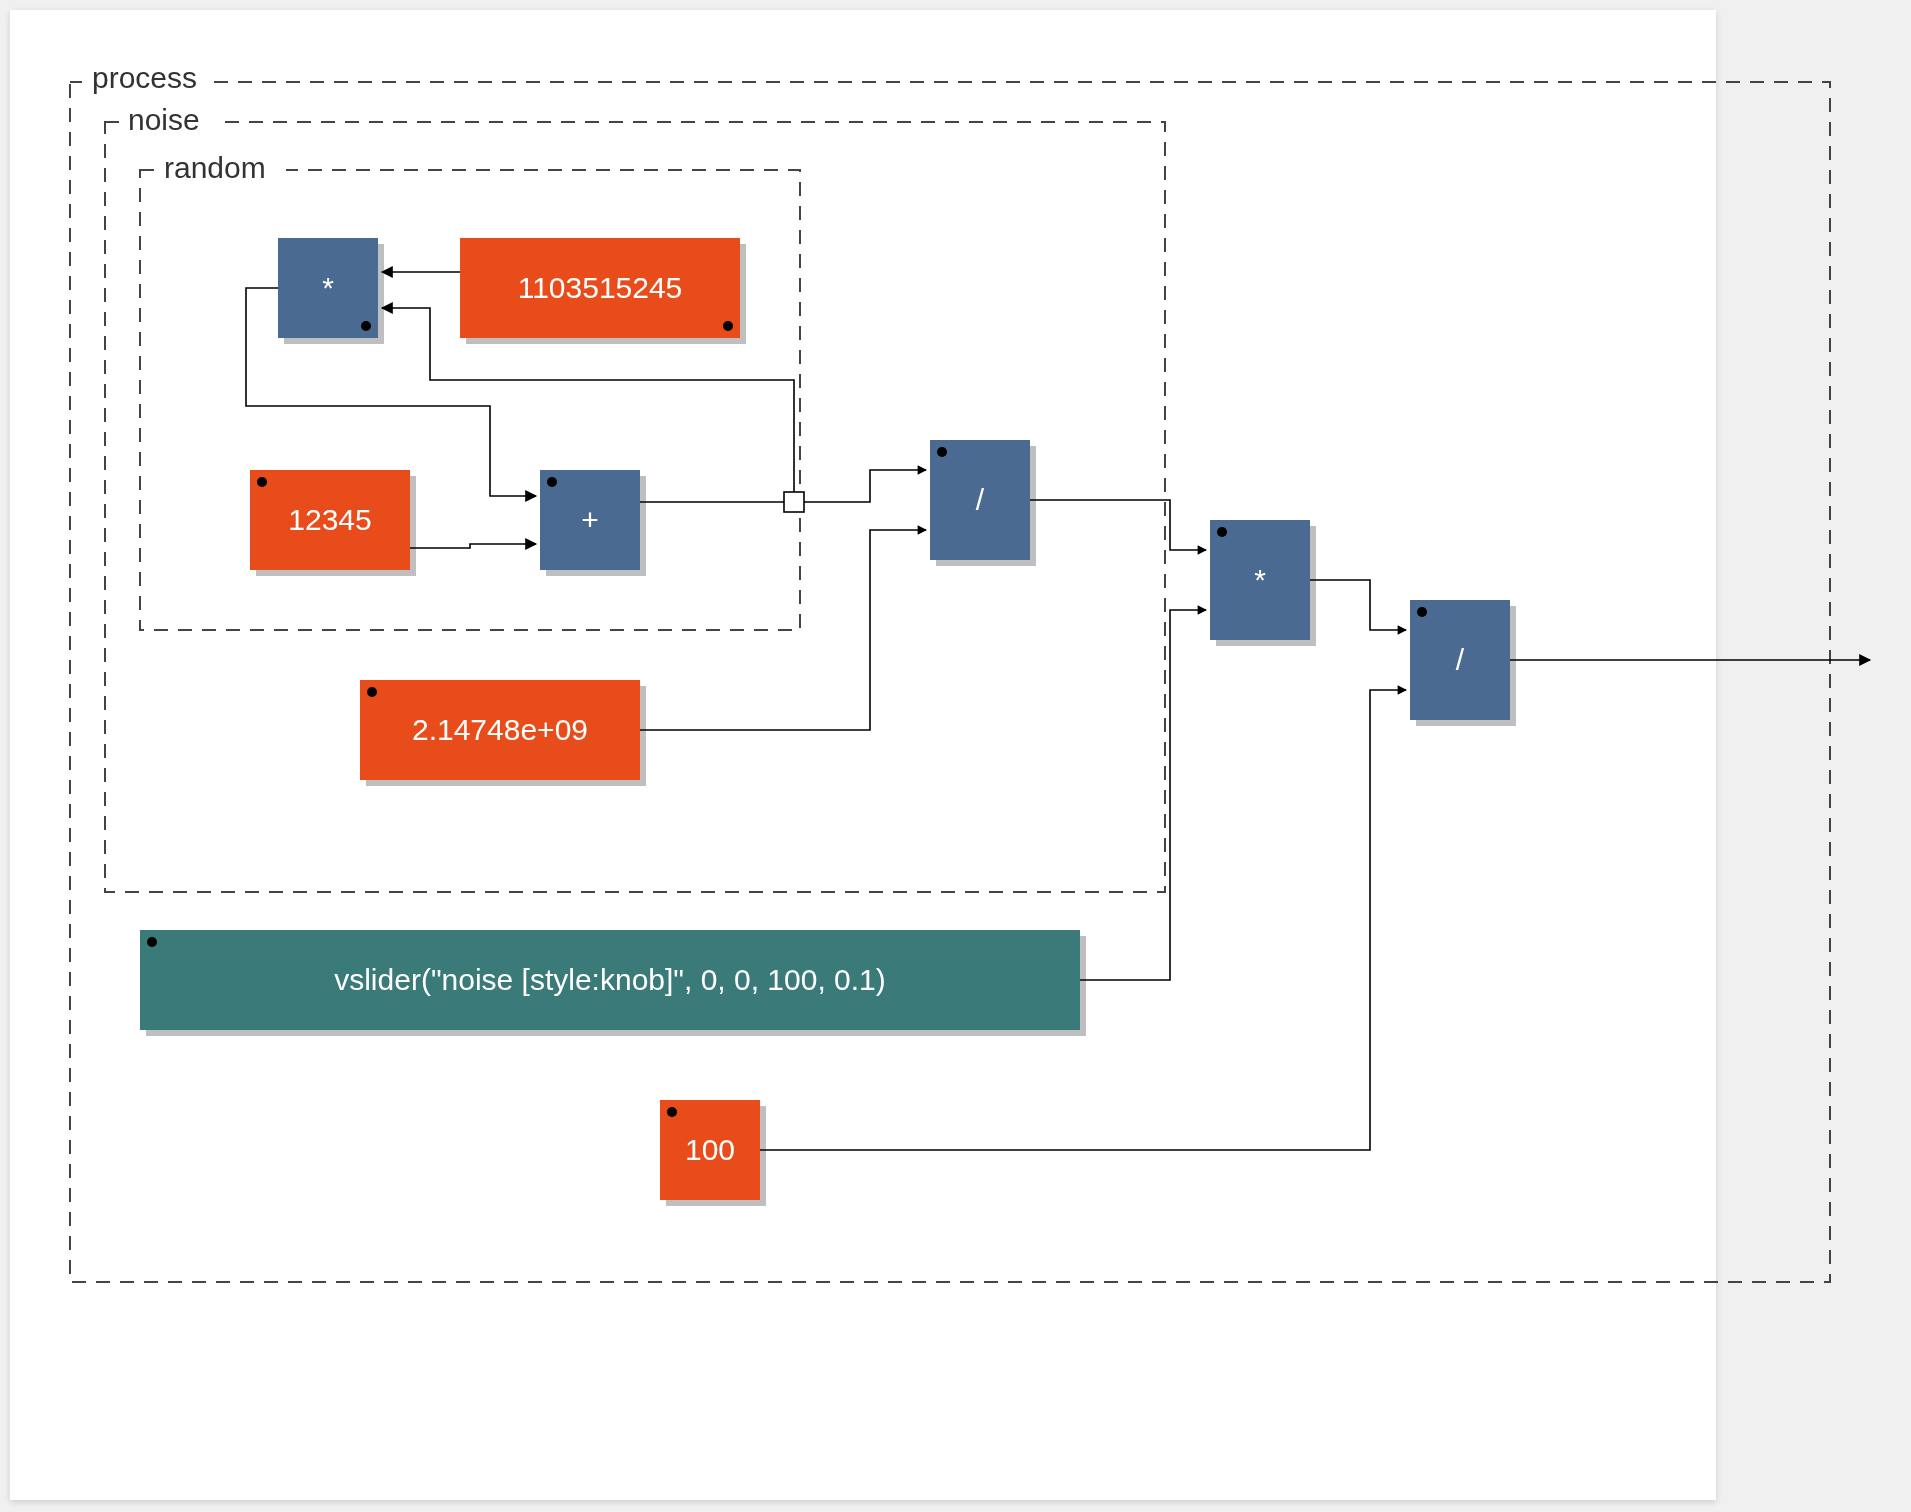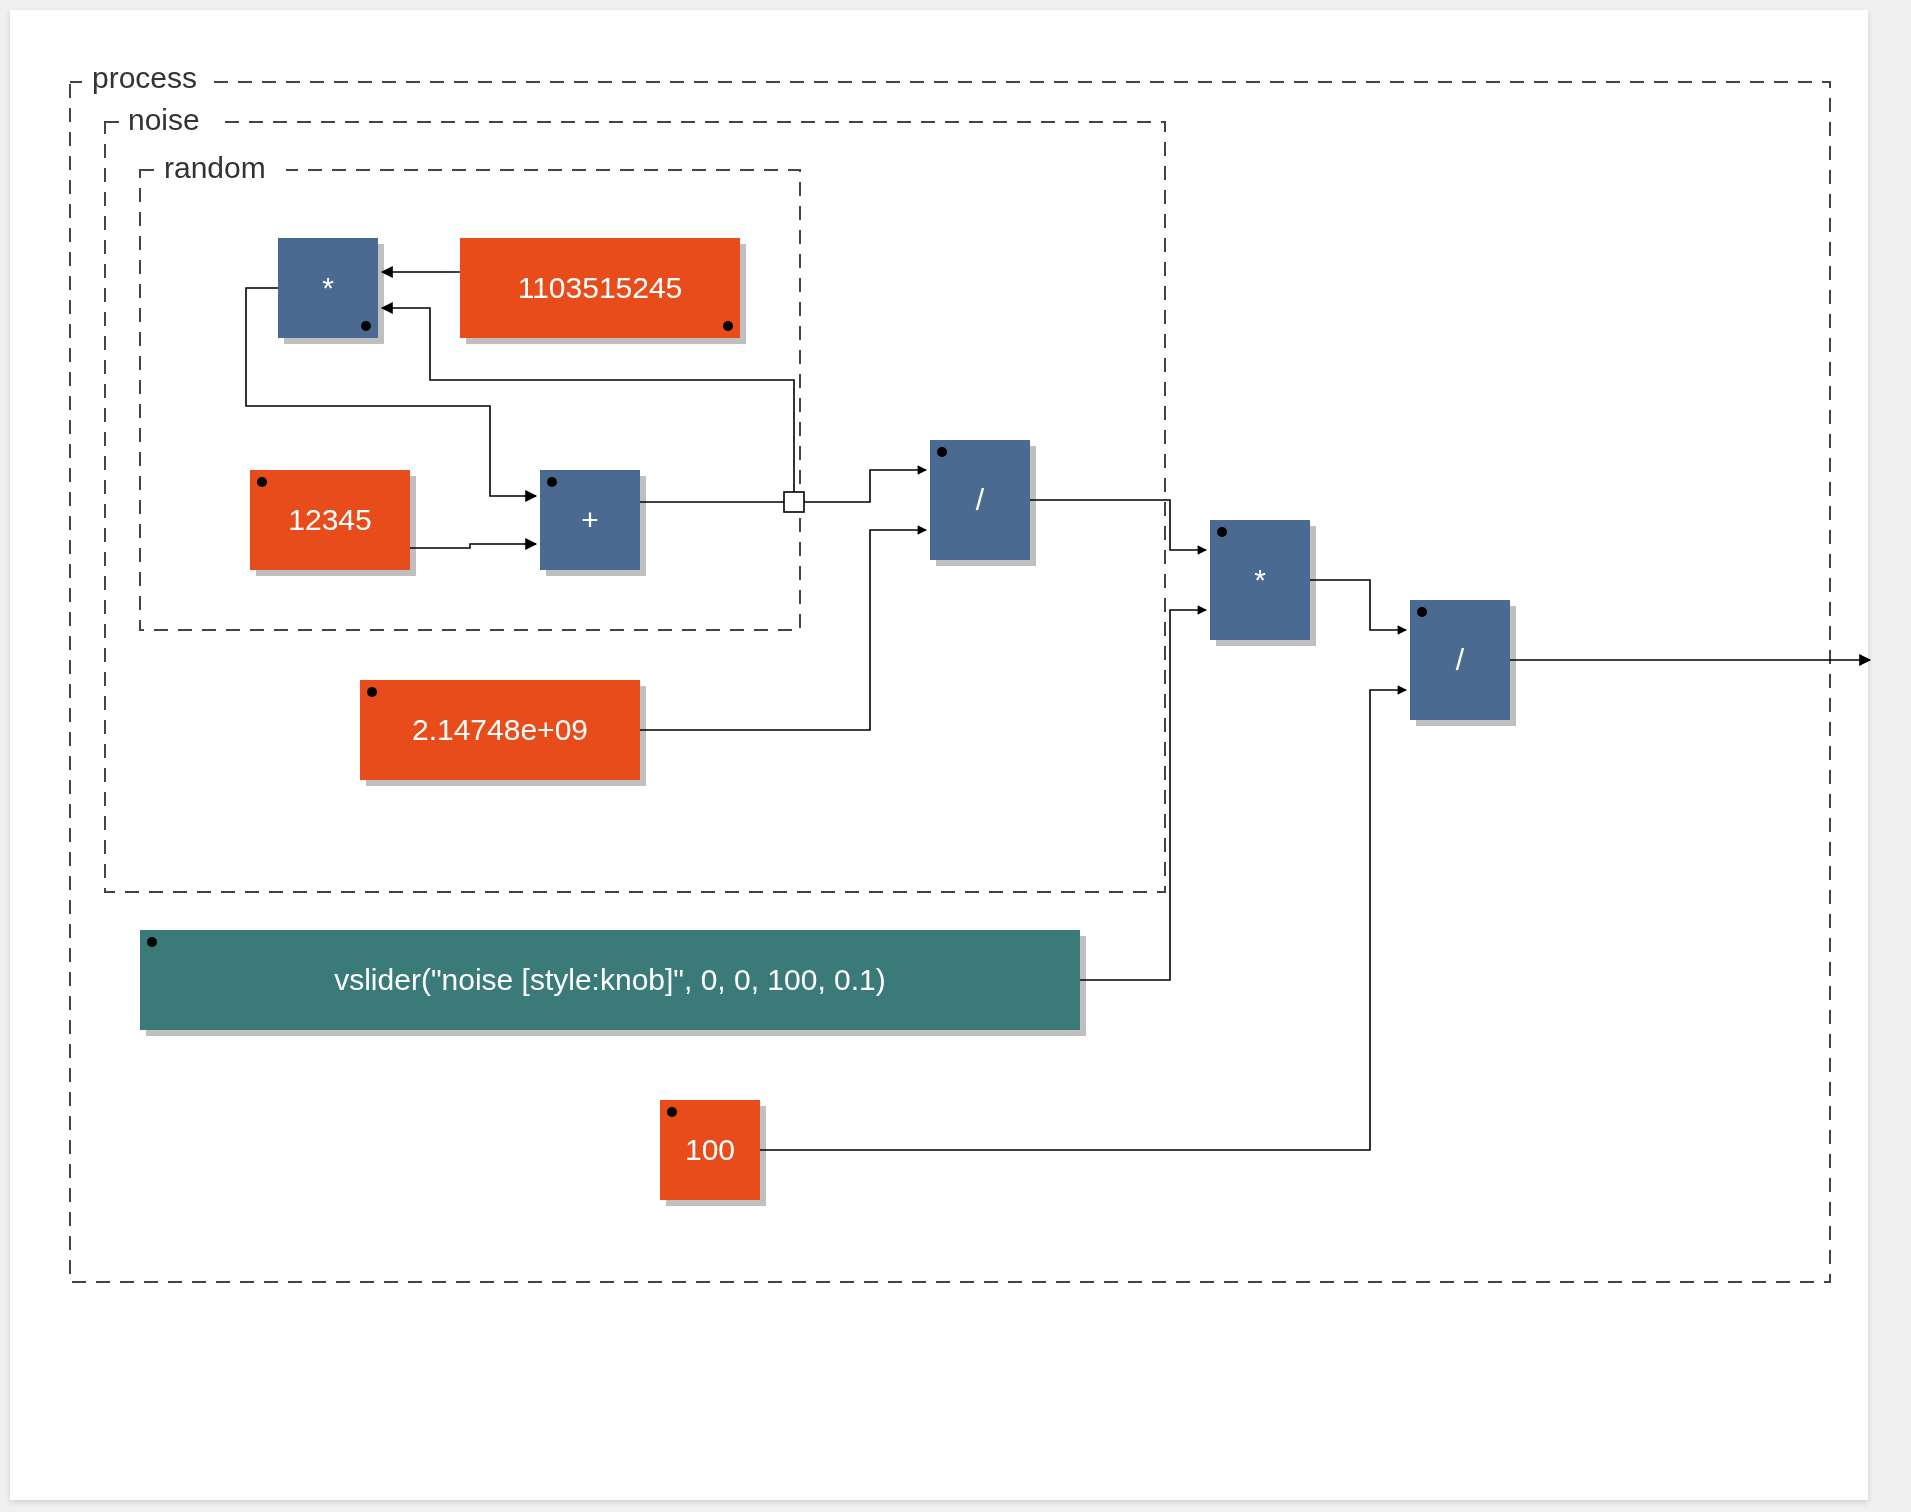--- a/index.html
+++ b/index.html
@@ -6,21 +6,21 @@
     margin: 0;
     padding: 0;
     background: #f0f0f0;
     font-family: Arial, Helvetica, sans-serif;
   }
   .page {
     background: #ffffff;
     margin: 10px;
     box-shadow: 0 2px 6px rgba(0,0,0,0.15);
     position: relative;
-    width: 1858px;
+    width: 1706px;
     height: 1490px;
   }
   svg { display: block; }
 
   .box-op   { fill: #4a6a92; }
   .box-num  { fill: #e84c1a; }
   .box-ui   { fill: #3a7a78; }
   .box-shadow { fill: rgba(0,0,0,0.25); }
 
   .label    { fill: #ffffff; font-size: 30px; text-anchor: middle; dominant-baseline: middle; }

